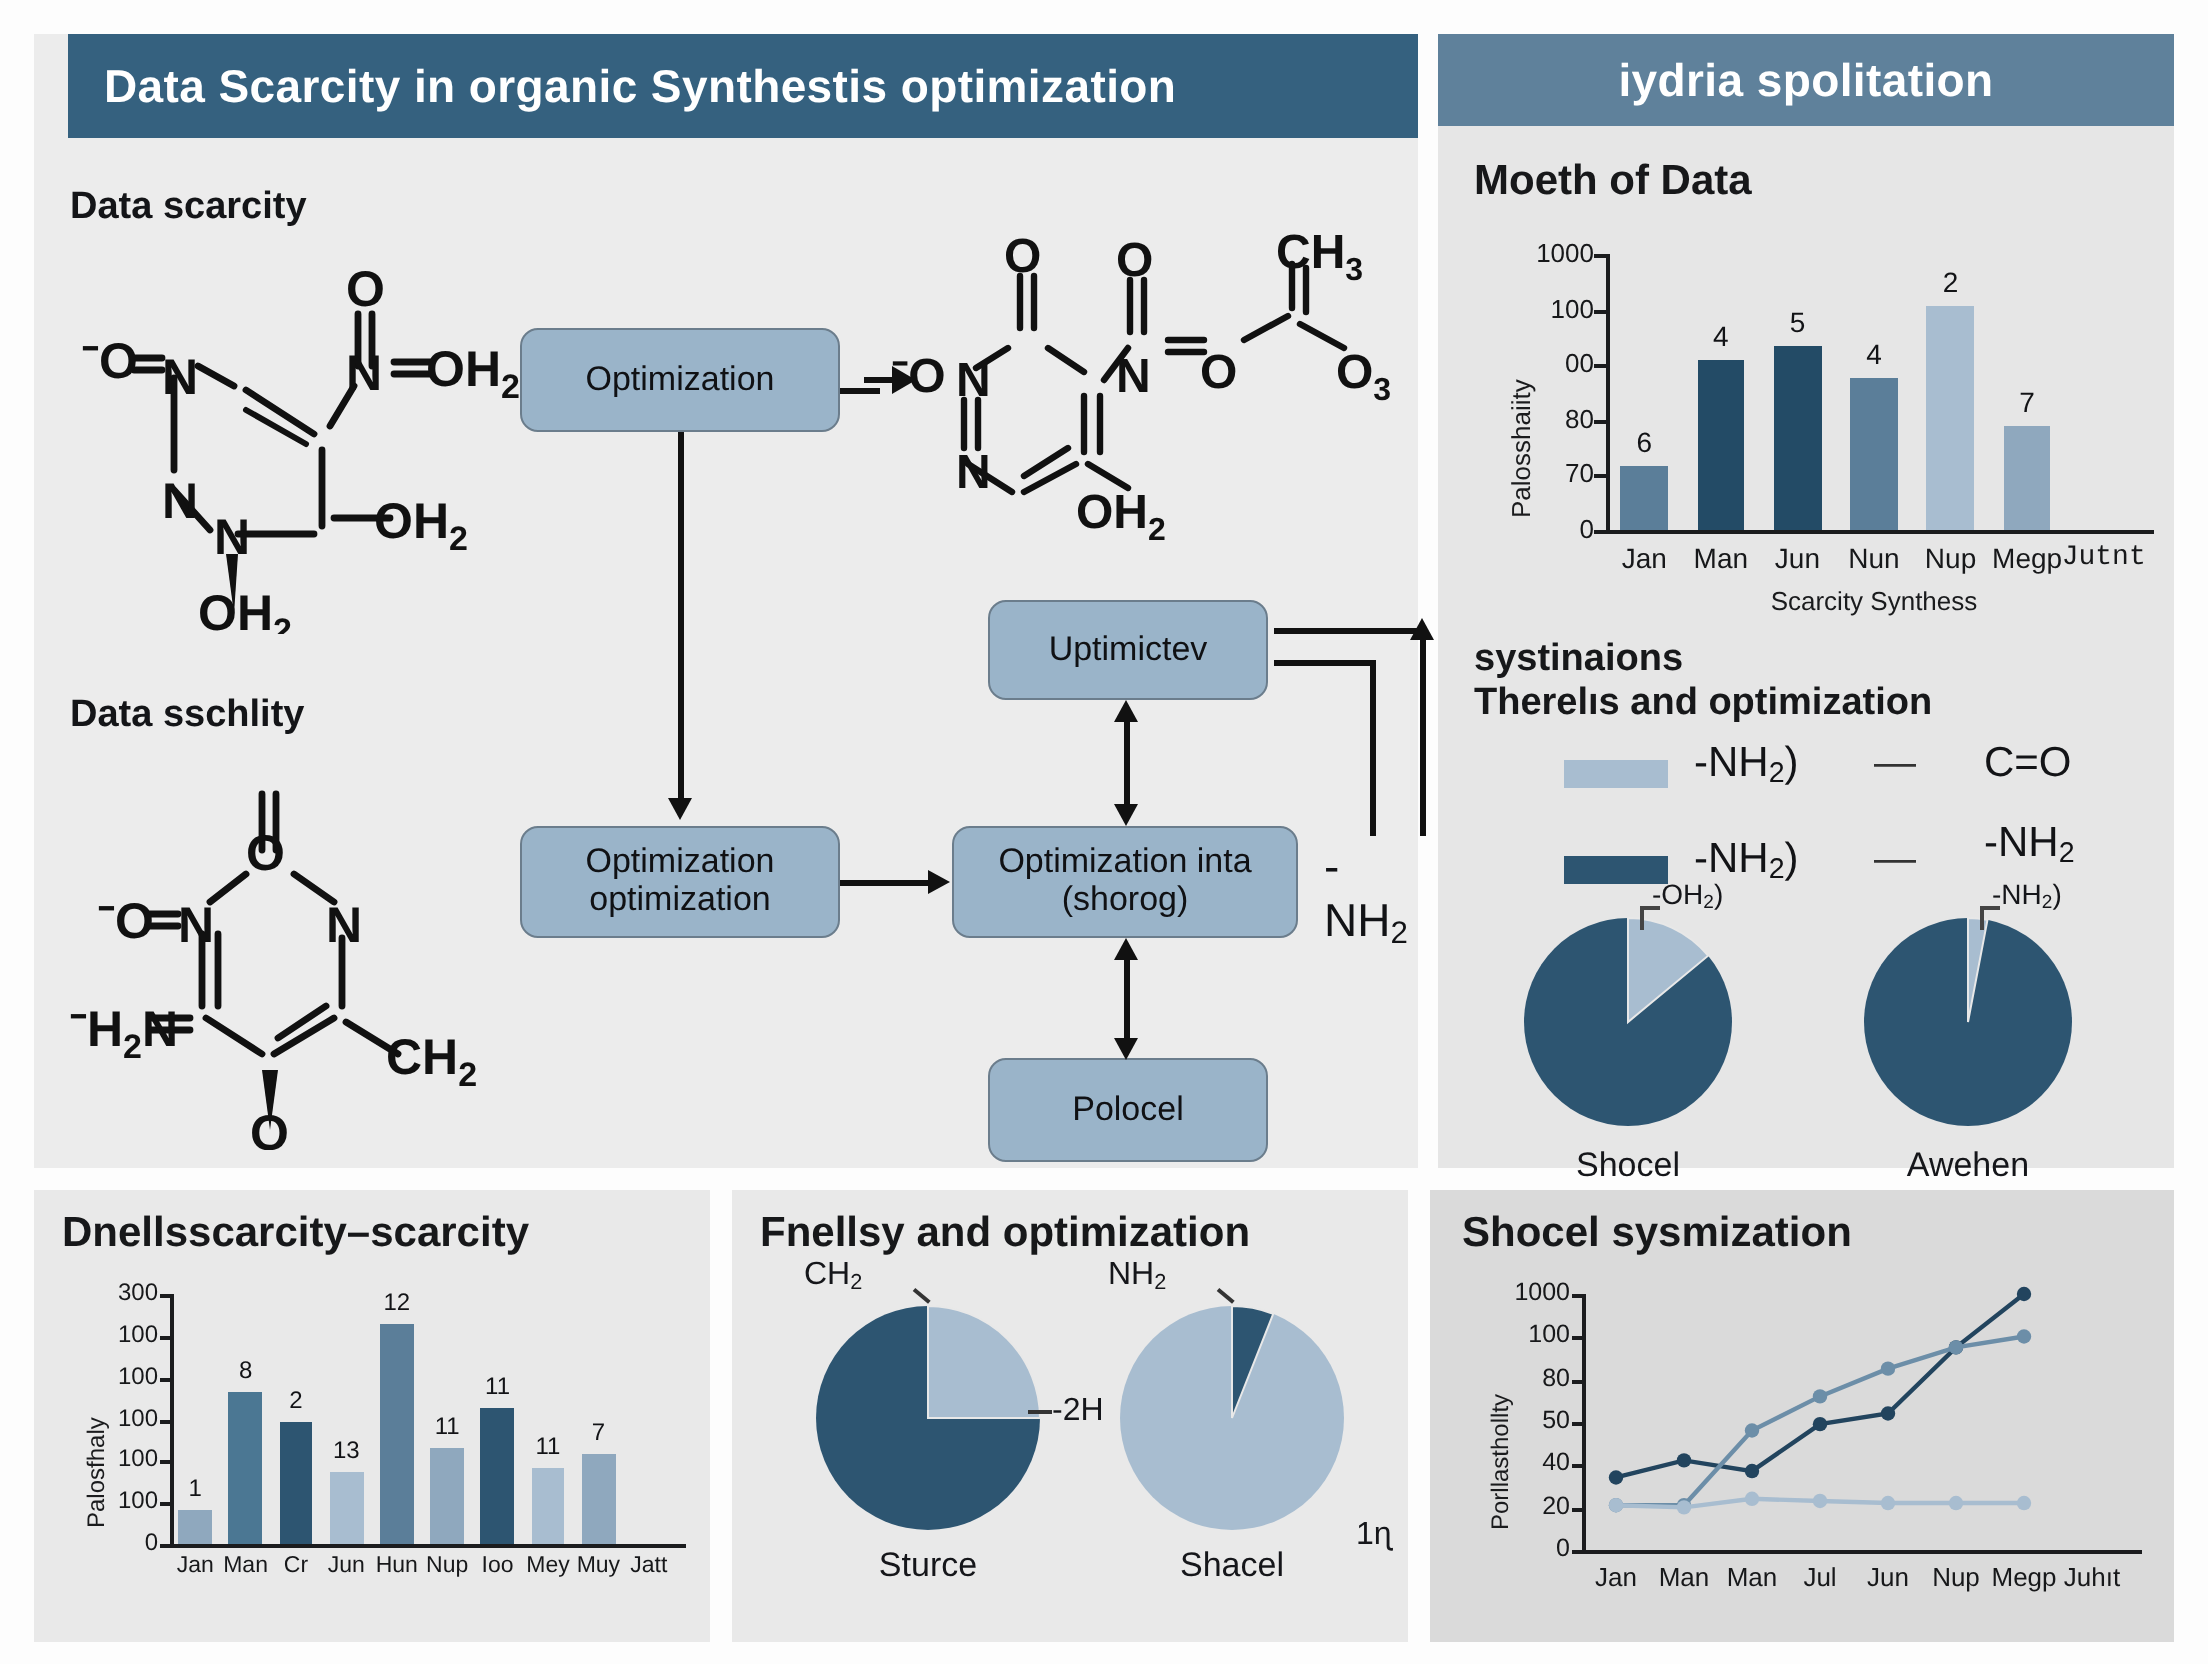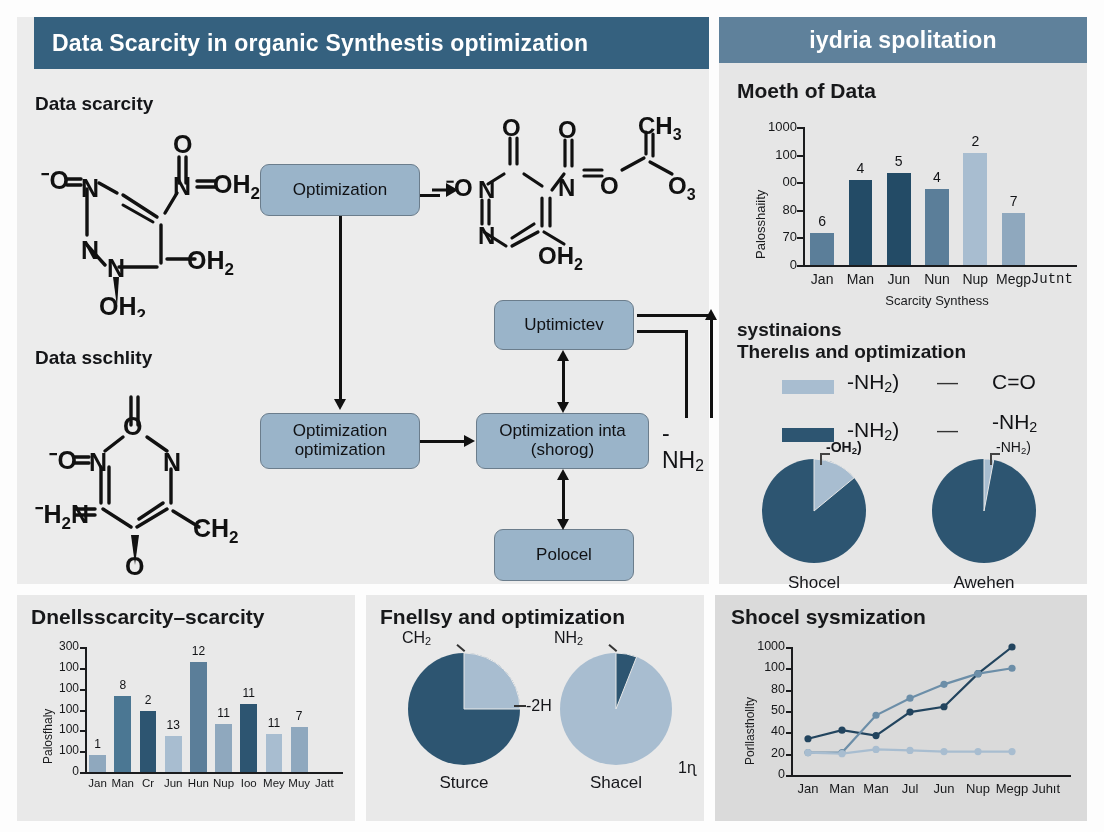--- a/index.html
+++ b/index.html
@@ -321,21 +321,21 @@
         <div class="legend-dash" style="left:200px;top:46px;">—</div>
         <div class="legend-tx" style="left:255px;top:38px;">-NH<sub>2</sub></div>
       </div>
 
     <div id="right-pies" style="position:absolute; left:20px; top:432px; width:340px; height:130px;">
         <svg width="108" height="108" style="position:absolute;left:21px;top:8px;">
           <circle cx="54" cy="54" r="52" fill="#2d5571"></circle>
           <path d="M54,54 L54,2 A52,52 0 0 1 94.06668862434104,20.85395253306814 Z" fill="#a8bdd0" stroke="#e8e8e8" stroke-width="1"></path>
         </svg>
         <div class="pie-cap" style="left:15px;top:124px;width:120px;">Shocel</div>
-        <div class="pie-anno" style="left:87px;top:-10px;font-weight:bold;">-OH<sub>2</sub>)</div>
+        <div class="pie-anno" style="left:87px;top:-10px;">-OH<sub>2</sub>)</div>
         <div style="position:absolute;left:81px;top:6px;width:1.5px;height:10px;background:#444;"></div>
         <div style="position:absolute;left:81px;top:4px;width:10px;height:1.5px;background:#444;"></div>
         <svg width="108" height="108" style="position:absolute;left:191px;top:8px;">
           <circle cx="54" cy="54" r="52" fill="#2d5571"></circle>
           <path d="M54,54 L54,2 A52,52 0 0 1 63.74382835845768,2.921062962108188 Z" fill="#a8bdd0" stroke="#e8e8e8" stroke-width="1"></path>
         </svg>
         <div class="pie-cap" style="left:185px;top:124px;width:120px;">Awehen</div>
         <div class="pie-anno" style="left:257px;top:-10px;">-NH<sub>2</sub>)</div>
         <div style="position:absolute;left:251px;top:6px;width:1.5px;height:10px;background:#444;"></div>
         <div style="position:absolute;left:251px;top:4px;width:10px;height:1.5px;background:#444;"></div>

